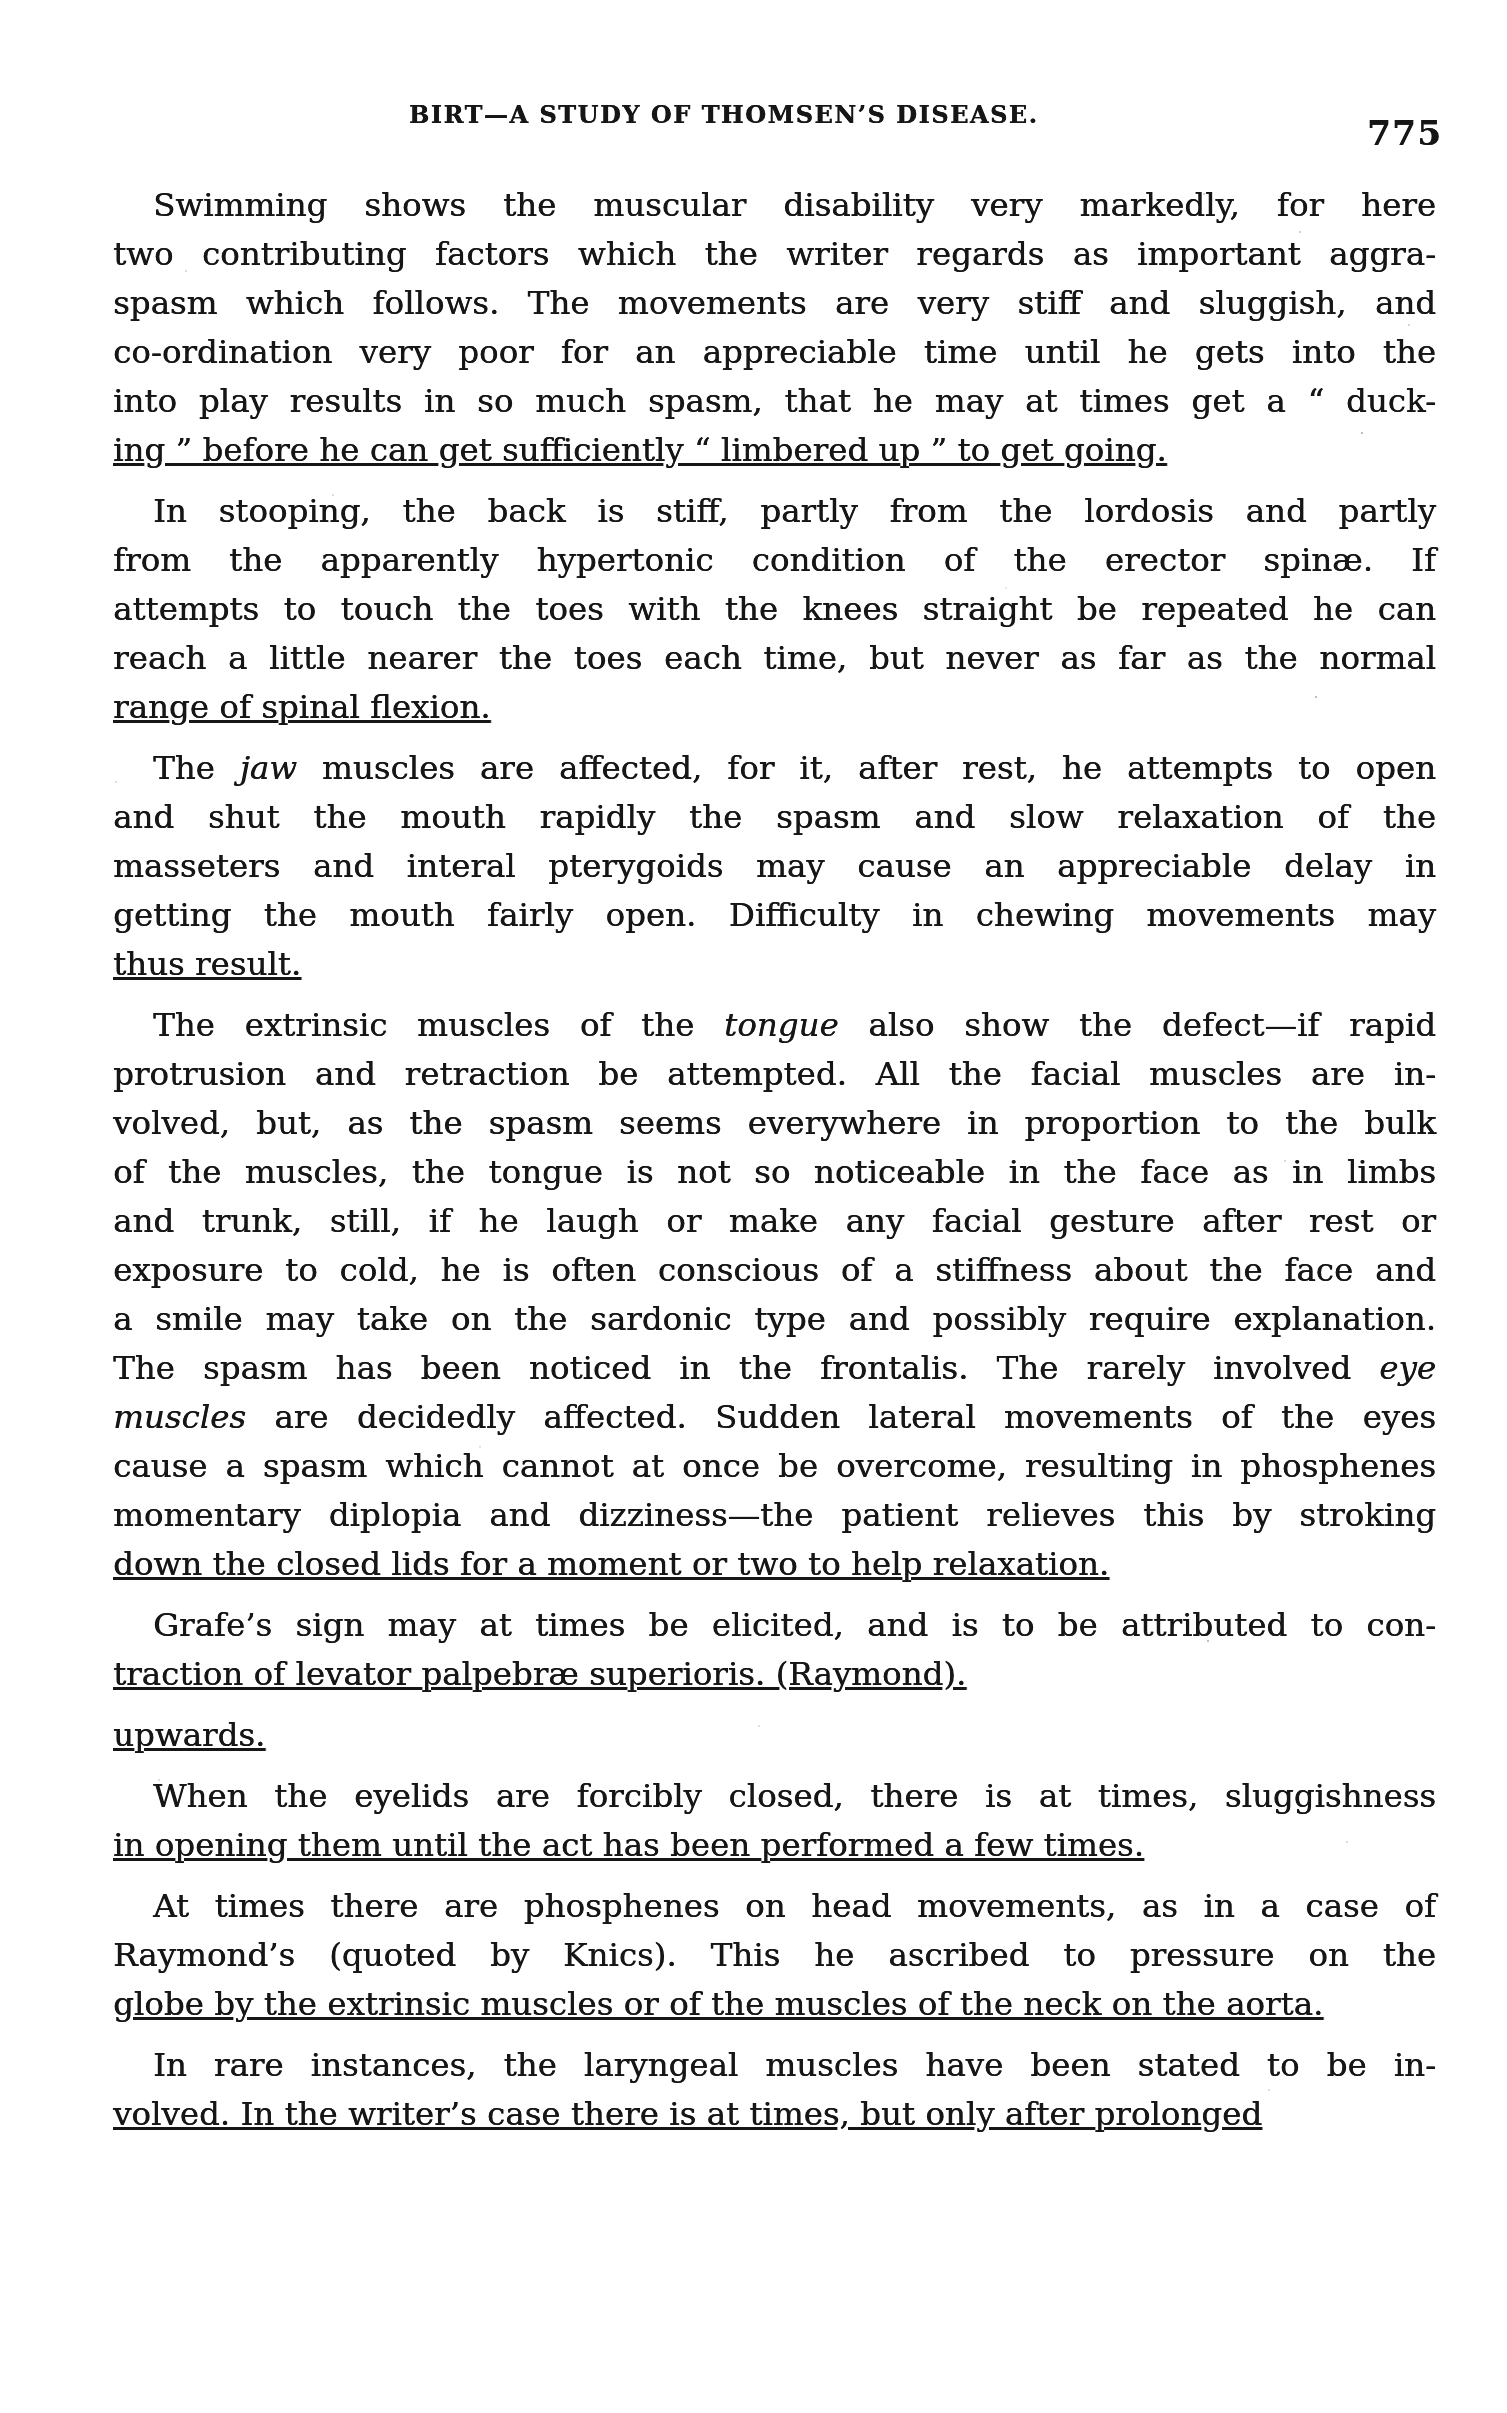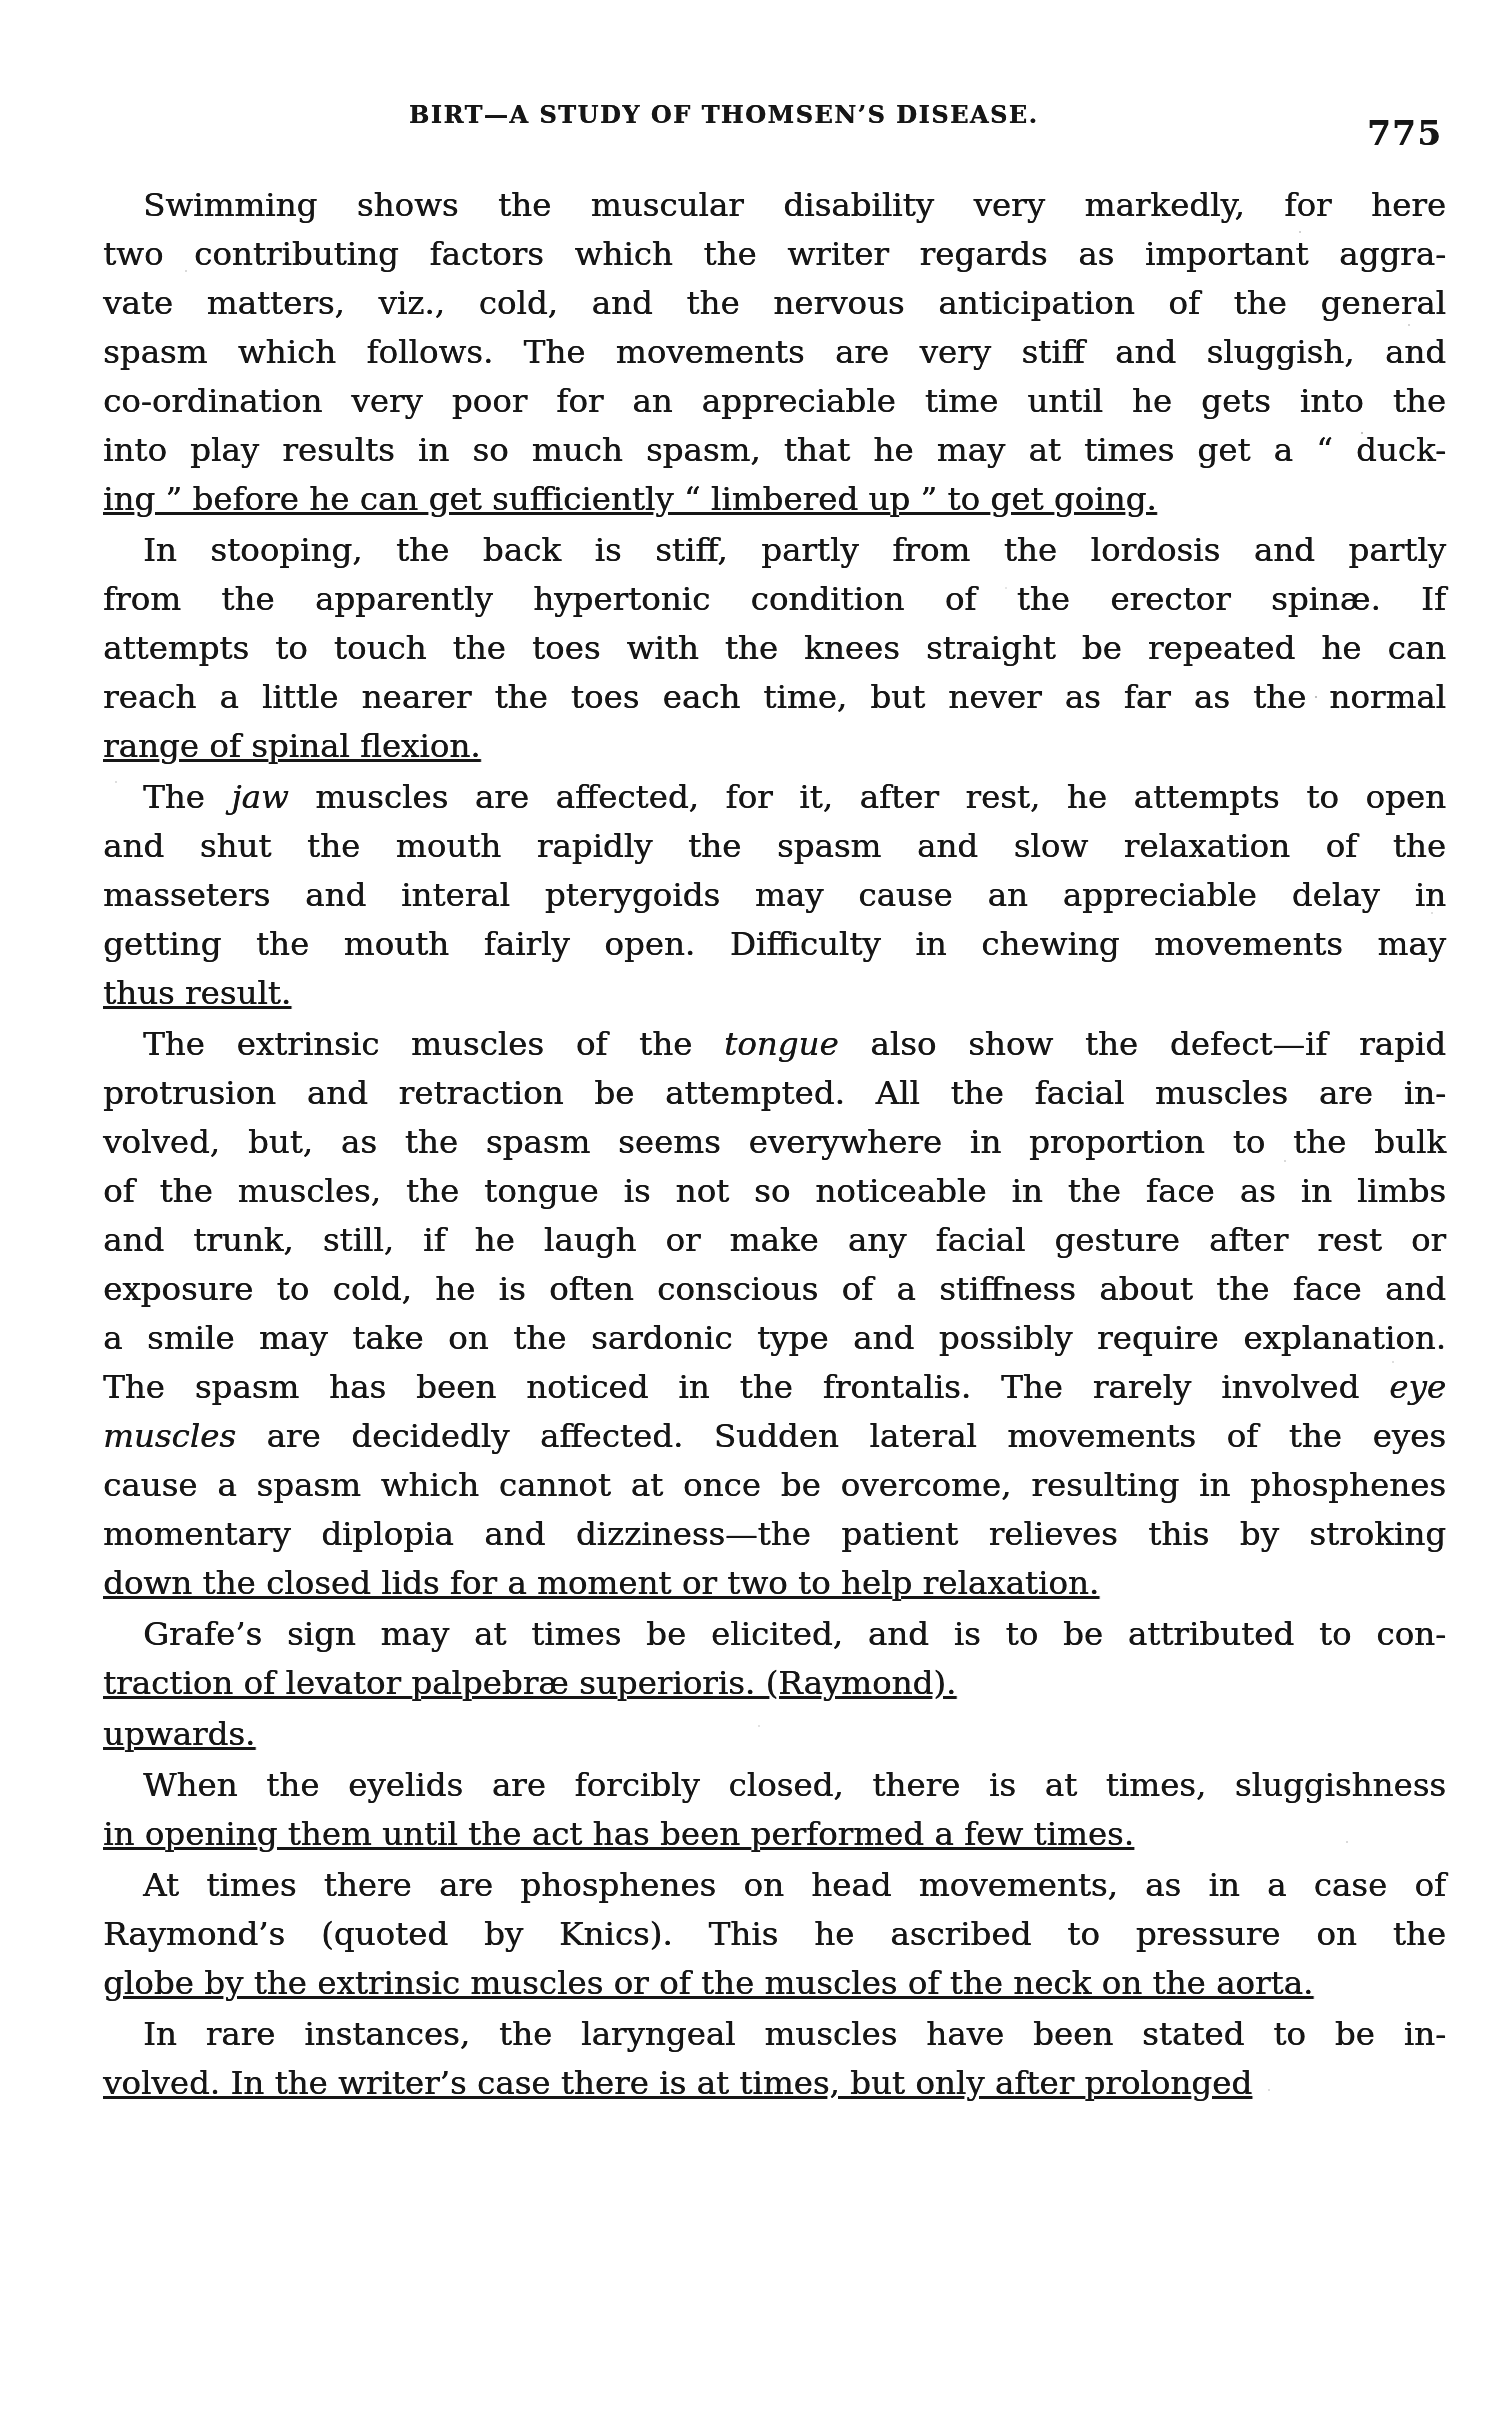--- a/index.html
+++ b/index.html
@@ -67,21 +67,21 @@
     letter-spacing: 1.5px;
     text-shadow: 0.5px 0 0 currentColor;
   }
   .body-text {
     position: relative;
     width: 1347px;
     font-size: 32.5px;
     line-height: 49px;
     text-shadow: 0.4px 0 0 currentColor;
   }
-  .paragraph { margin: 2px; }
+  .paragraph { margin: 12px; }
   .line {
     text-align: justify;
     text-align-last: justify;
     -moz-text-align-last: justify;
   }
   .line.last {
     text-align-last: left;
     text-decoration: underline;
     -moz-text-align-last: left;
   }
@@ -96,21 +96,20 @@
 
   <header class="header">
     <span class="running-title">BIRT—A STUDY OF THOMSEN’S DISEASE.</span>
     <span class="page-number">775</span>
   </header>
 
   <main class="body-text" id="page-body">
       <div class="paragraph">
         <div class="line first"><span>Swimming shows the muscular disability very markedly, for here</span></div>
         <div class="line"><span>two contributing factors which the writer regards as important aggra-</span></div>
-        <div class="line"><span>vate matters, viz., cold, and the nervous anticipation of the general</span></div>
         <div class="line"><span>spasm which follows. The movements are very stiff and sluggish, and</span></div>
         <div class="line"><span>co-ordination very poor for an appreciable time until he gets into the</span></div>
         <div class="line"><span>into play results in so much spasm, that he may at times get a “ duck-</span></div>
         <div class="line last"><span>ing ” before he can get sufficiently “ limbered up ” to get going.</span></div>
       </div>
       <div class="paragraph">
         <div class="line first"><span>In stooping, the back is stiff, partly from the lordosis and partly</span></div>
         <div class="line"><span>from the apparently hypertonic condition of the erector spinæ. If</span></div>
         <div class="line"><span>attempts to touch the toes with the knees straight be repeated he can</span></div>
         <div class="line"><span>reach a little nearer the toes each time, but never as far as the normal</span></div>

